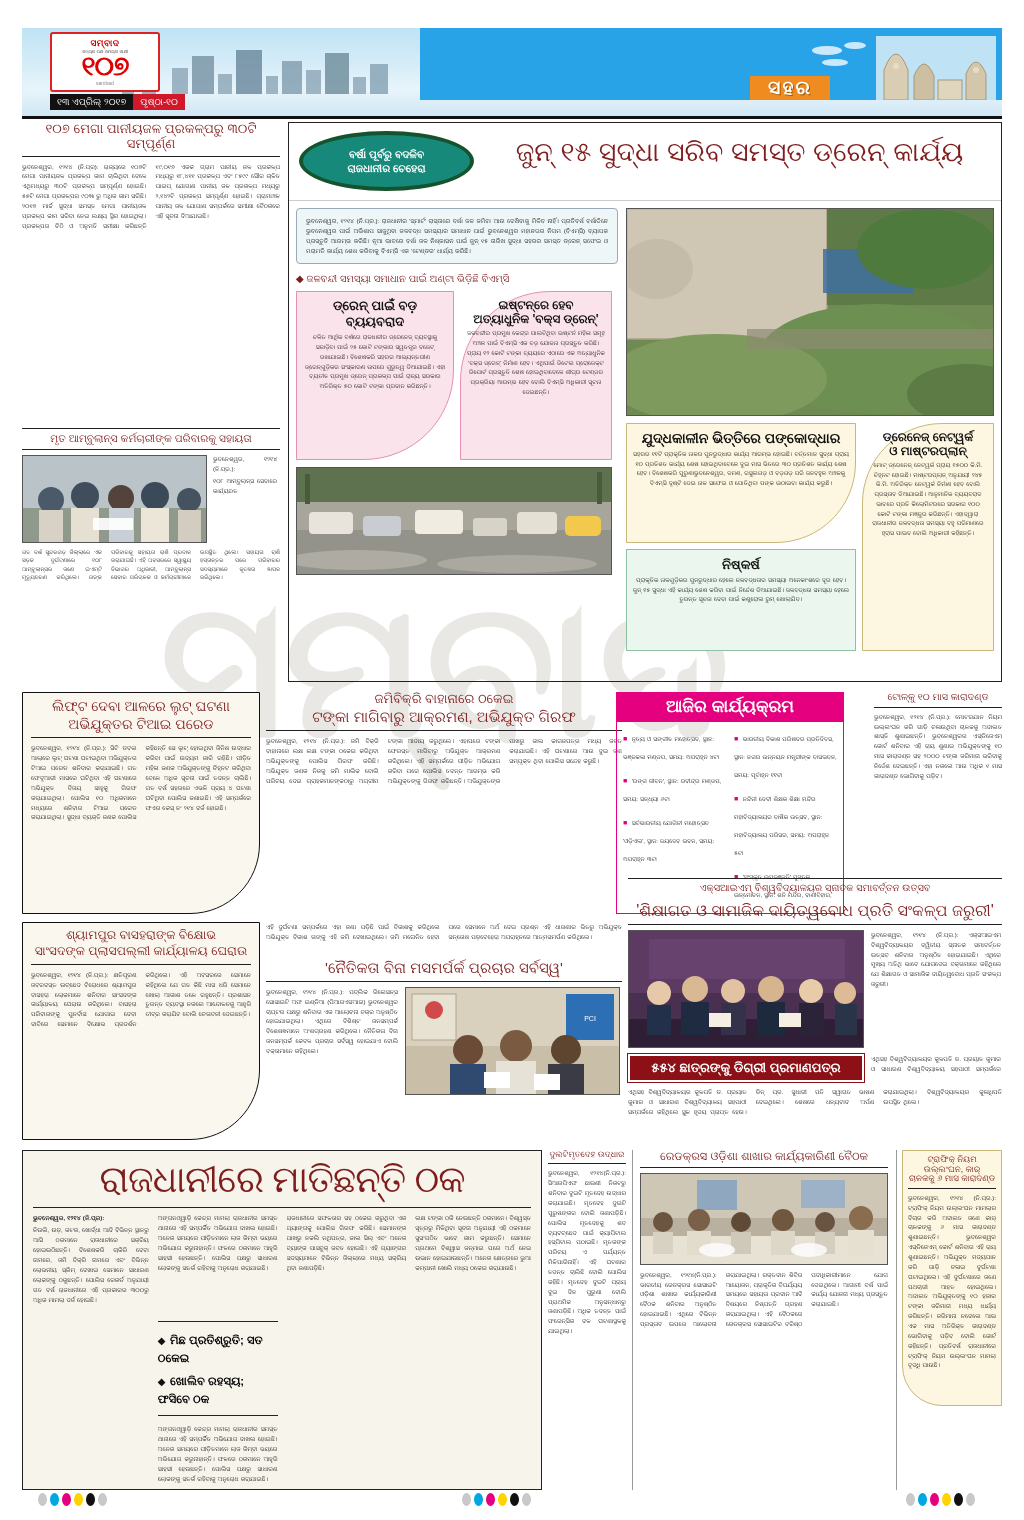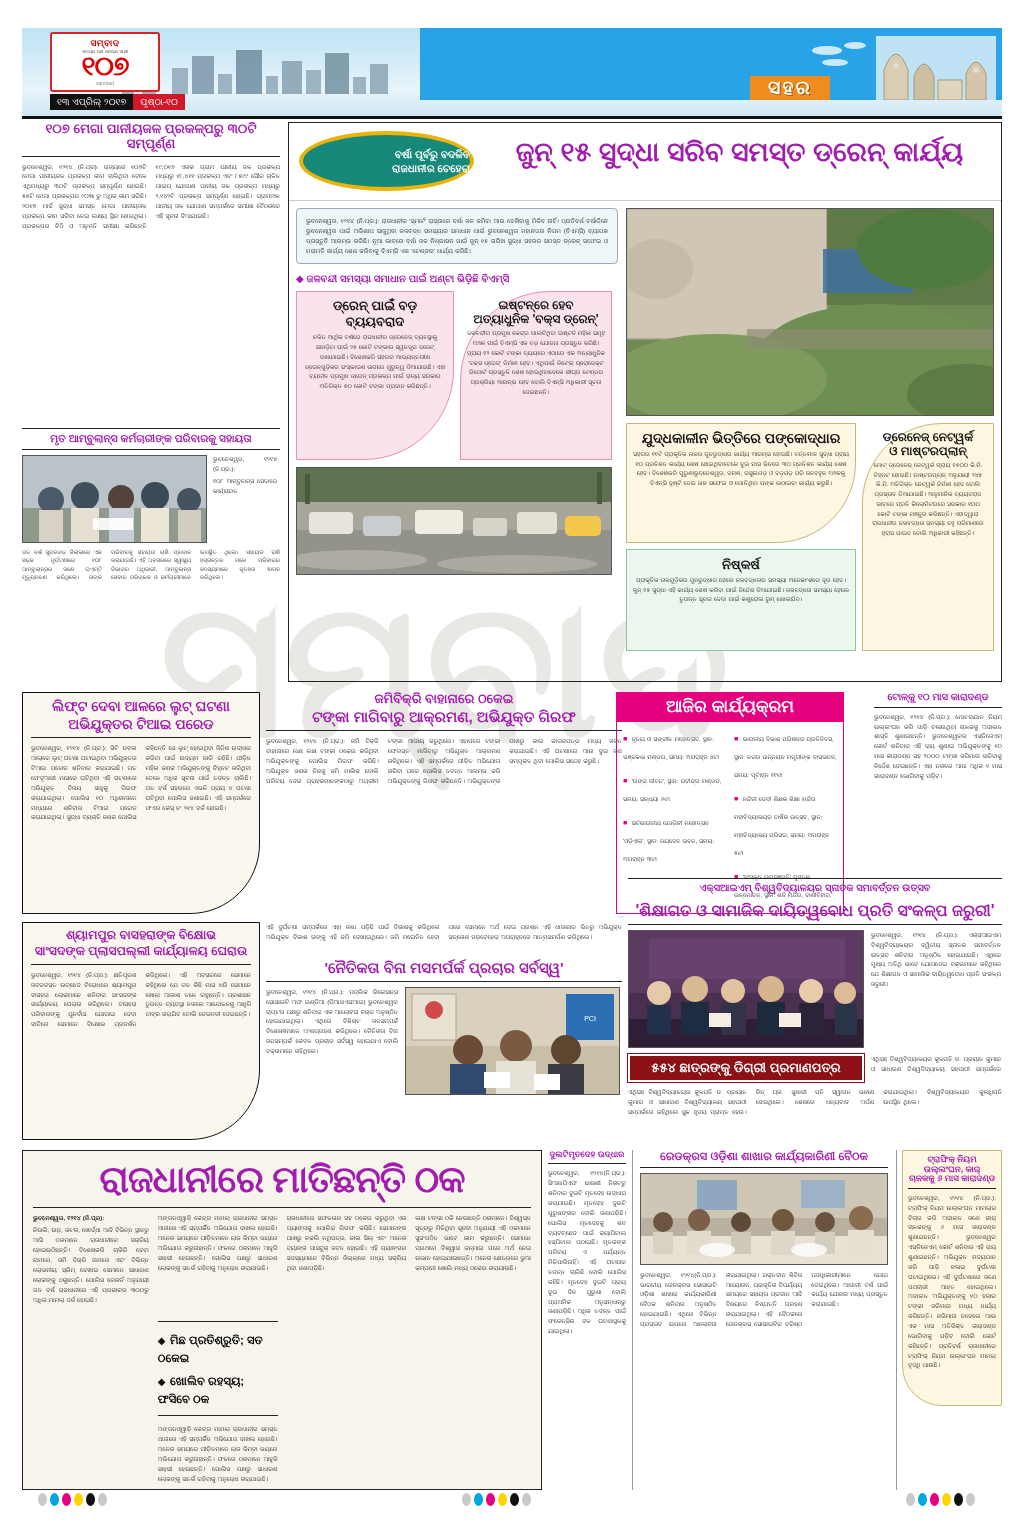--- a/index.html
+++ b/index.html
@@ -35,36 +35,36 @@
       font-size:47px; font-weight:bold; letter-spacing:1px;
       text-shadow: 2px 2px 0 #0b6ea8, -1px -1px 0 #0b6ea8, 1px -1px 0 #0b6ea8, -1px 1px 0 #0b6ea8; }
   .mast-badge { position:absolute; left:728px; top:48px; background:#ef8b1f; color:#fff;
       font-size:19px; font-weight:bold; padding:1px 18px; letter-spacing:2px;
       text-shadow: 1px 1px 0 #9c5400; }
   .temple { position:absolute; right:6px; top:8px; width:120px; height:64px; }
   .cloud { position:absolute; background:#e8f6ff; border-radius:50%; opacity:.85; }
   .mast-rule { position:absolute; left:22px; top:116px; width:980px; height:3px; background:#111; }
 
   
-  .hl { font-weight:bold; color:#a21caf; line-height:1.12; text-align:center; }
+  .hl { font-weight:normal; color:#7f1d1d; line-height:1.12; text-align:center; }
   .body-txt { font-size:6.1px; line-height:1.62; color:#2a2a2a; text-align:justify;
      -webkit-hyphens:auto; hyphens:auto; word-spacing:.4px; }
   .lead-in { font-weight:bold; }
   .cols2 { column-count:2; column-gap:9px; }
   .cols3 { column-count:3; column-gap:9px; }
   .rule-h { height:1px; background:#222; }
   .vline { position:absolute; width:1px; background:#999; }
 
   
   .block { position:absolute; }
 
   .lead-box { background:#eef6f8; border:1px solid #9ab; border-radius:4px; padding:7px 9px; }
   .badge-oval { position:absolute; width:175px; height:60px; border-radius:50%;
-     background:#16897a; border:4px solid #eab308; display:flex; flex-direction:column;
-     align-items:flex-end; justify-content:center; color:#fff; font-weight:bold; font-size:10.5px; line-height:1.35; }
+     background:#16897a; border:4px solid #14532d; display:flex; flex-direction:column;
+     align-items:center; justify-content:center; color:#fff; font-weight:bold; font-size:10.5px; line-height:1.35; }
 
   .pinkbox { background:#fbe3ec; border:1px solid #e58fb4; }
   .pink-hd { font-size:15.5px; font-weight:bold; text-align:center; color:#111; padding:4px 0 3px; }
   .creambox { background:#fdf6e0; border:1px solid #c9b77a; }
   .cream-hd { font-size:14px; font-weight:bold; text-align:center; color:#111; padding:4px 2px 3px; }
   .mintbox { background:#eaf6ee; border:1px solid #8fc2a4; }
   .ivory { background:#faf7ef; border:1px solid #111; }
   .ivory2 { background:#f7f4ec; }
 
   .magenta-hd { background:#e4007f; color:#fff; font-size:17px; font-weight:bold;

